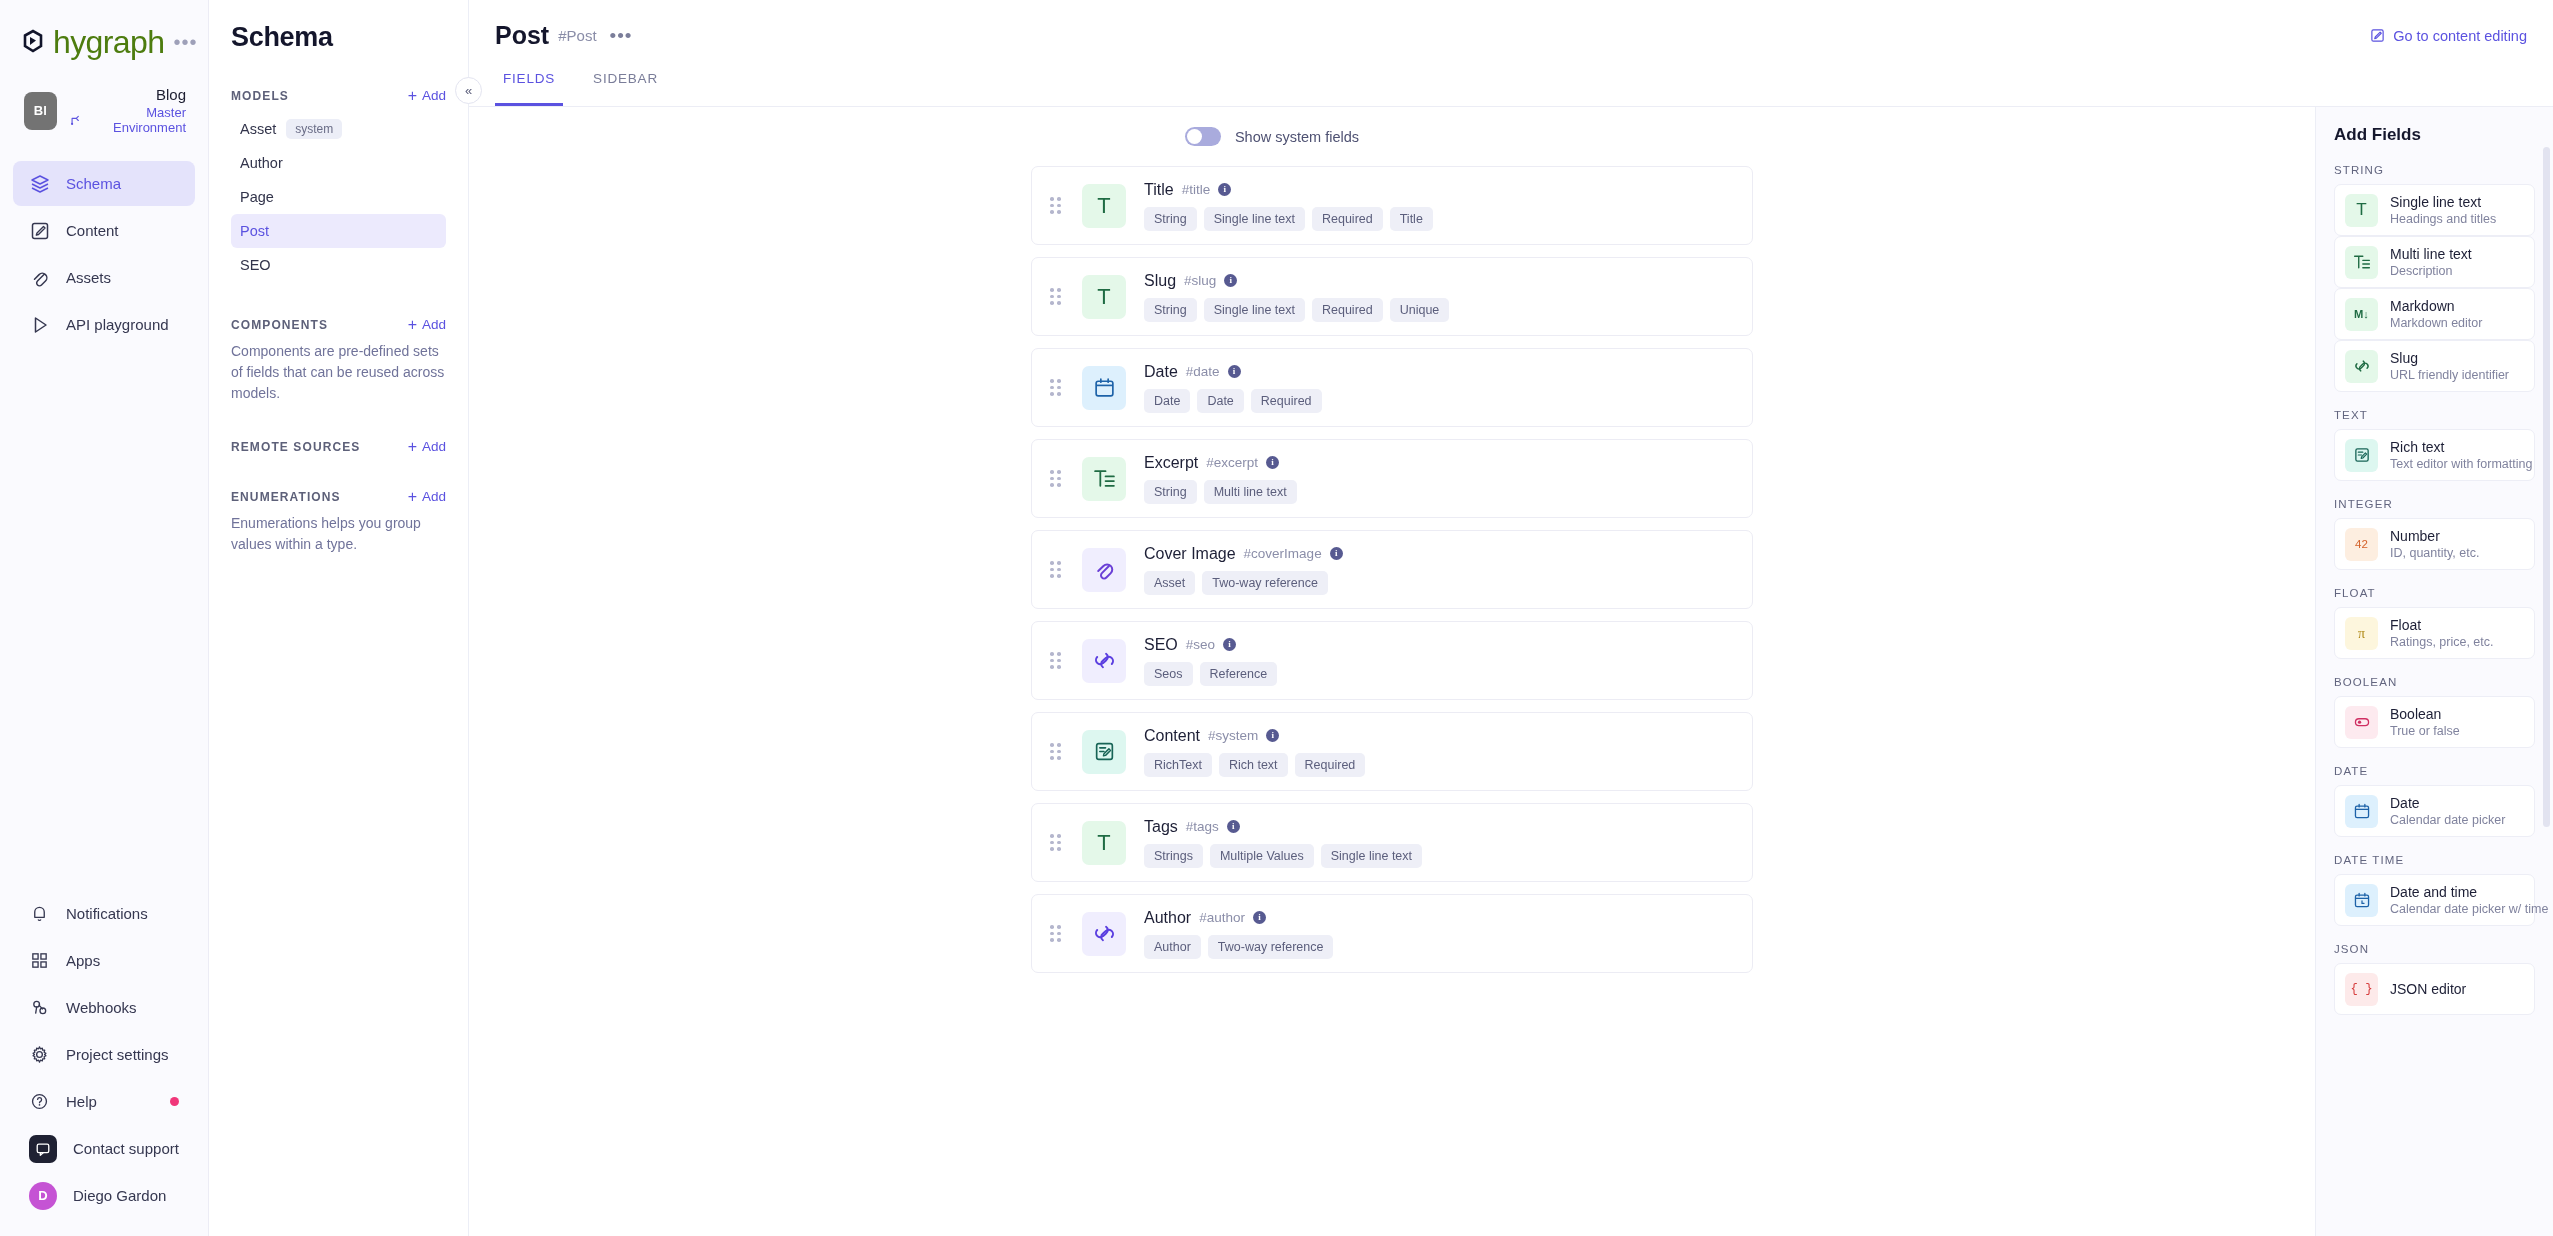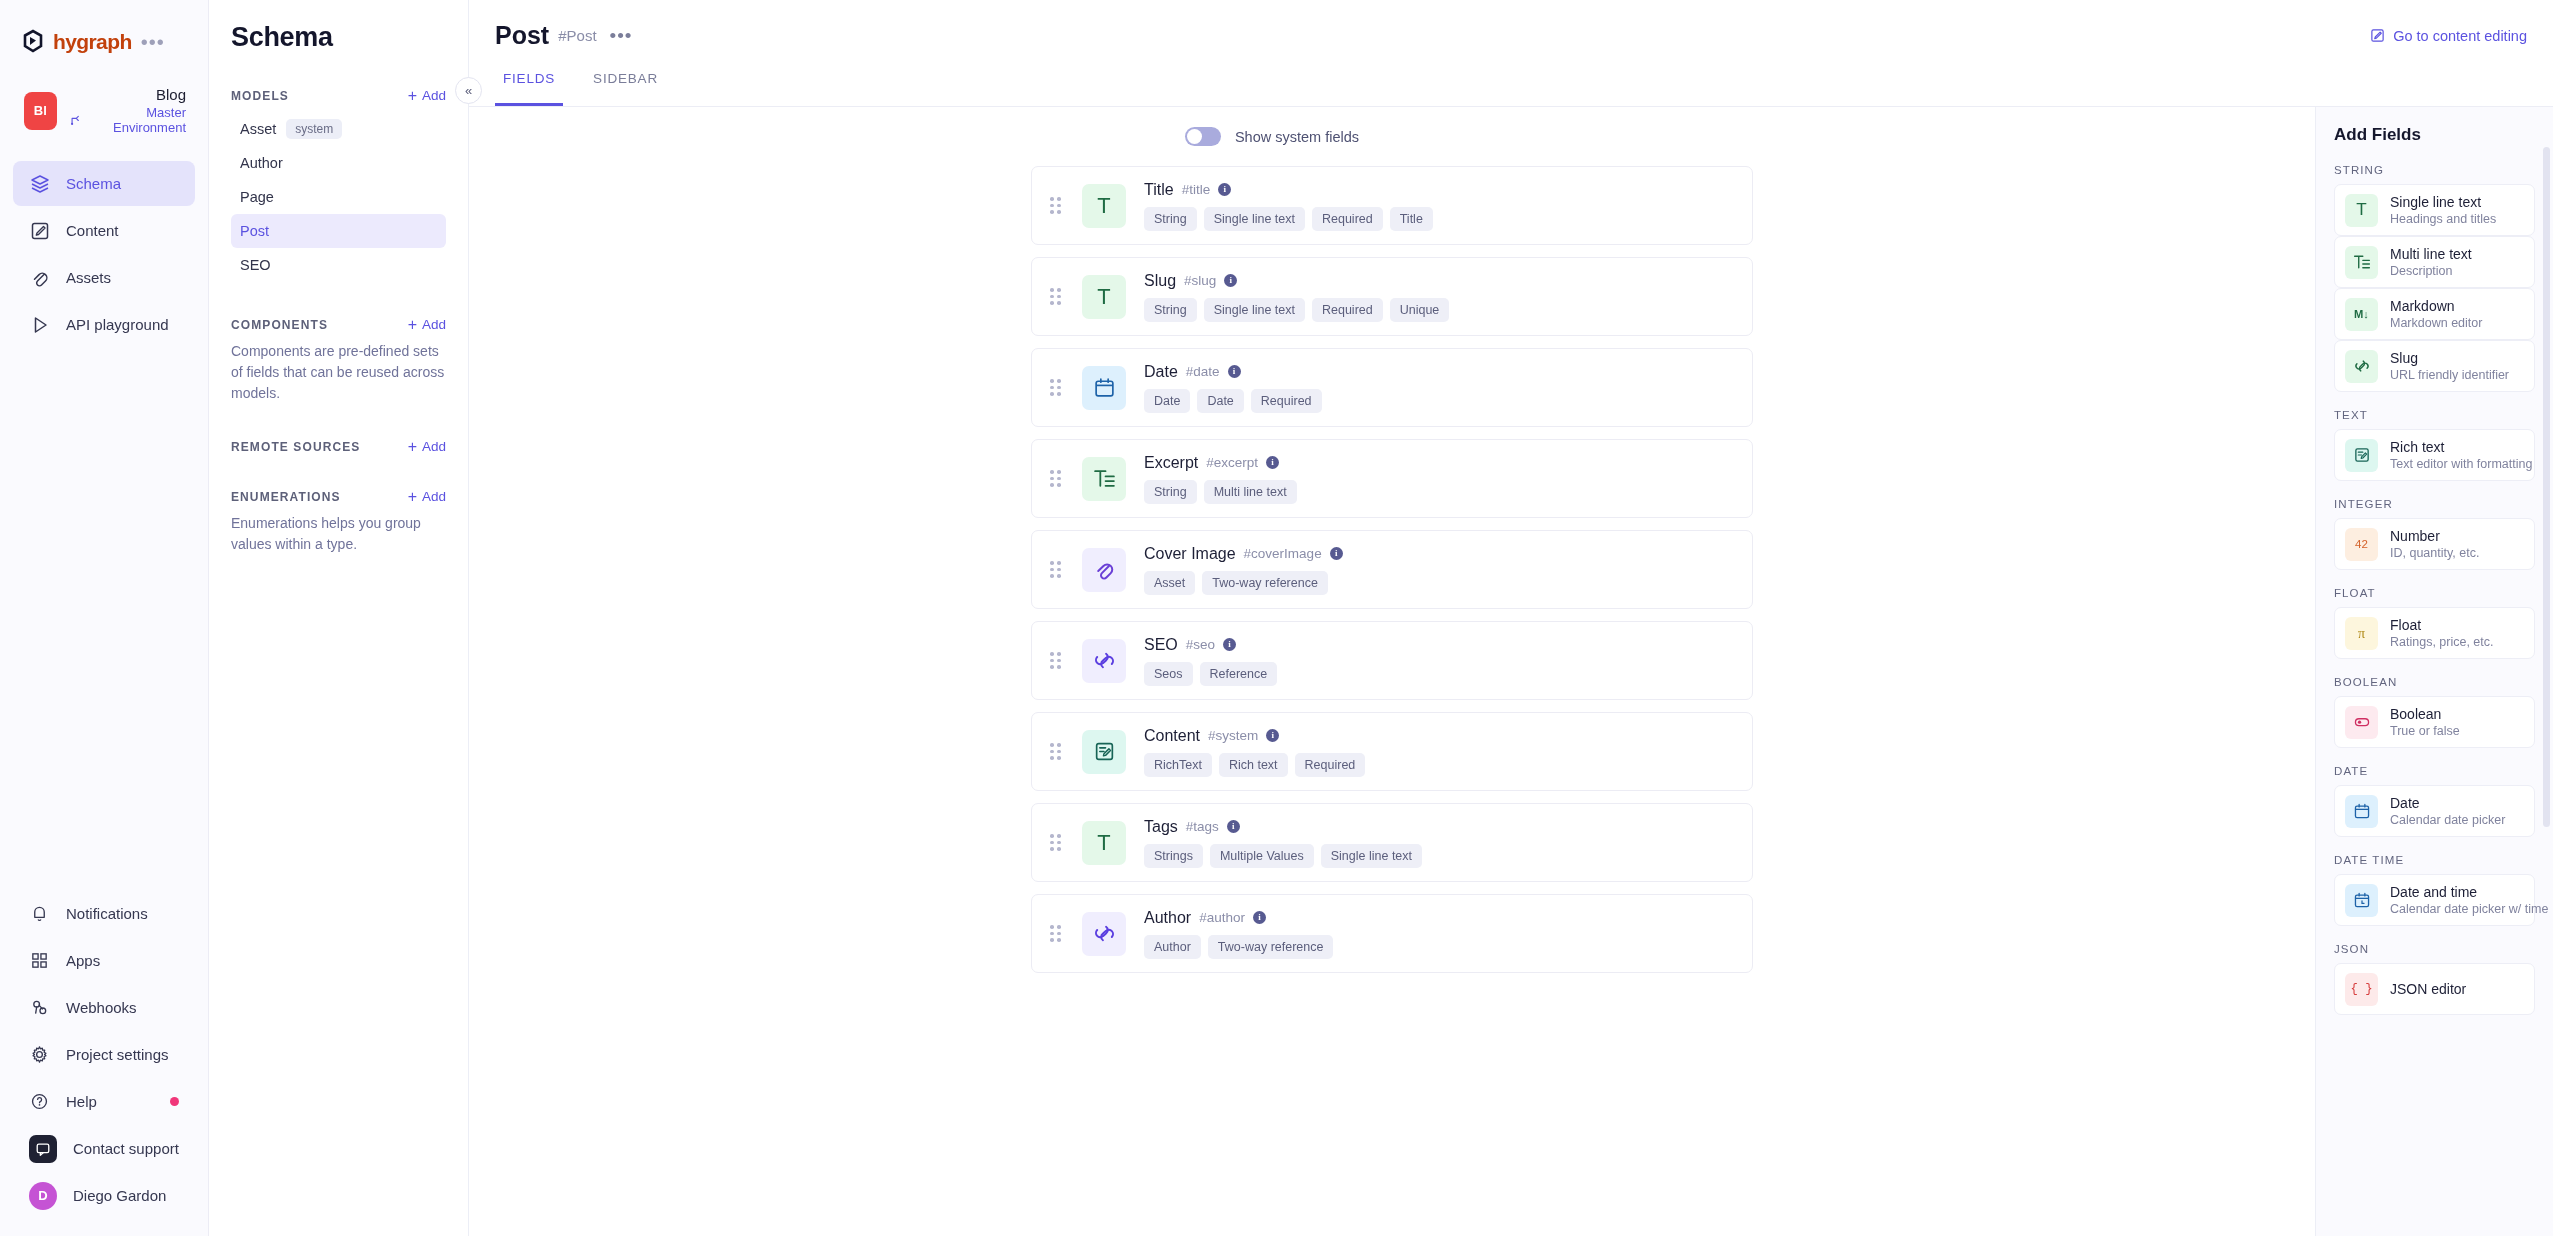--- a/index.html
+++ b/index.html
@@ -15,26 +15,26 @@
   .rail {
     width: 209px; height: 1236px; flex: 0 0 209px;
     background: #fafafe;
     border-right: 1px solid #ececf5;
     display: flex; flex-direction: column;
     padding: 0;
   }
   .rail-top { padding: 22px 22px 0 22px; }
   .brand { display: flex; align-items: center; gap: 9px; height: 40px; }
   .brand-logo { display:flex; align-items:center; gap:7px; }
-  .brand-word { font-size: 21px; font-weight: 700; color: #c2410c; letter-spacing: -0.6px; }
+  .brand-word { font-size: 32px; font-weight: 400; color: #4d7c0f; letter-spacing: -0.6px; }
   .brand-dots { color: #9ea0b9; font-size: 20px; line-height: 10px; letter-spacing: 1px; }
 
   .project { display: flex; align-items: center; gap: 13px; margin-top: 24px; padding-left: 2px;}
   .project-badge {
-    width: 38px; height: 38px; border-radius: 8px; background: #ef4444;
+    width: 38px; height: 38px; border-radius: 8px; background: #737373;
     color: #fff; font-size: 13px; font-weight: 700;
     display: flex; align-items: center; justify-content: center;
   }
   .project-meta { display: flex; flex-direction: column; gap: 2px; text-align: right; }
   .project-name { font-size: 15px; color: #1c1d30; }
   .project-env { font-size: 13px; color: #5b52e0; display: flex; align-items: center; gap: 6px; }
 
   .nav { margin-top: 26px; padding: 0 13px; display: flex; flex-direction: column; gap: 2px; }
   .nav-item {
     display: flex; align-items: center; gap: 16px;

